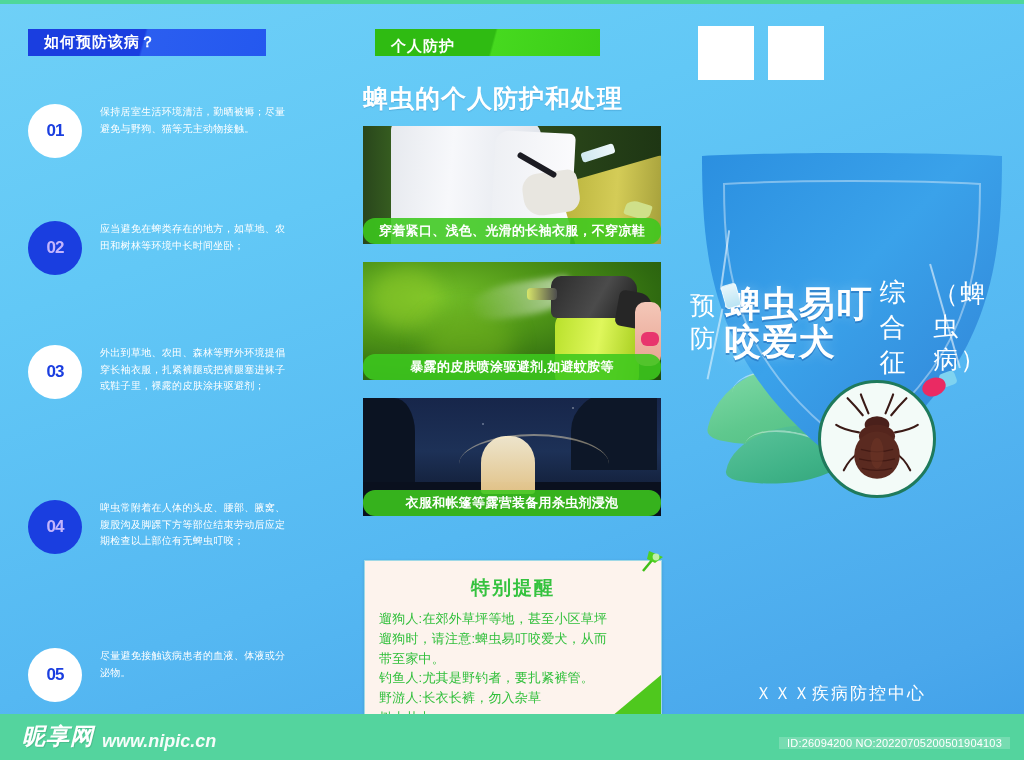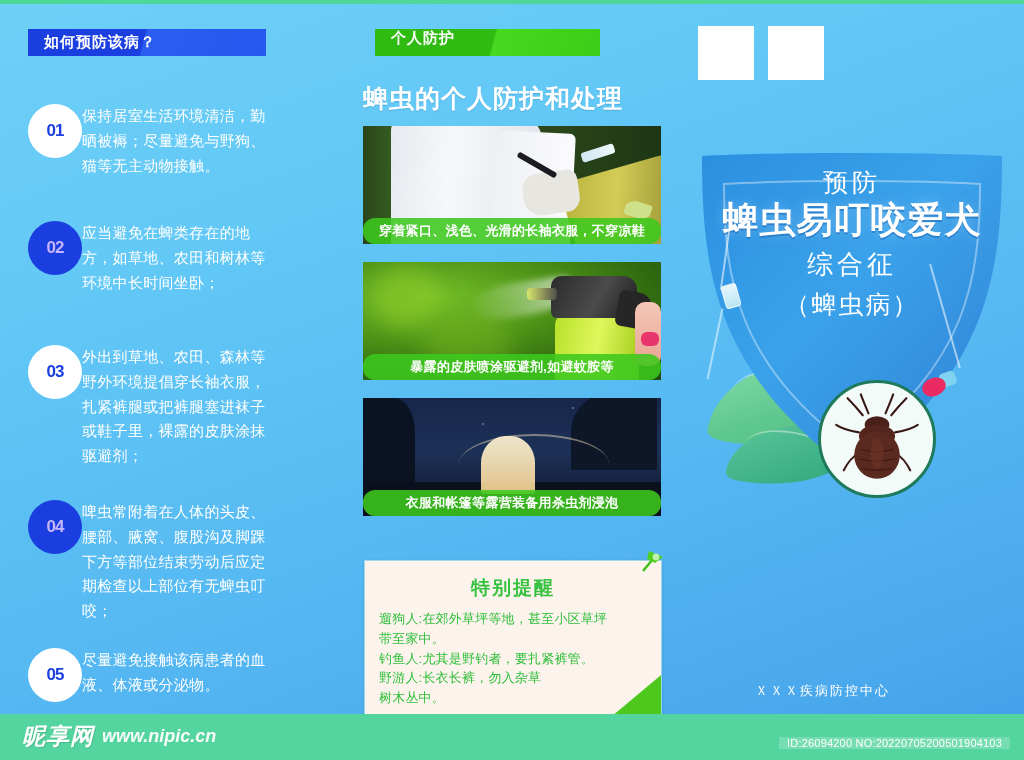--- a/index.html
+++ b/index.html
@@ -19,21 +19,21 @@
     position: absolute; left: 0; top: 0; width: 100%; height: 4px;
     background: #4fd79a;
   }
   
   .footer-band {
     position: absolute; left: 0; bottom: 0; width: 100%; height: 46px;
     background: #54d49e;
   }
   .watermark {
     position: absolute; left: 22px; bottom: 8px;
-    display: flex; align-items: center; gap: 8px;
+    display: flex; align-items: flex-end; gap: 8px;
     color: #ffffff;
   }
   .wm-logo {
     font-size: 23px; font-weight: bold; font-style: italic;
     letter-spacing: 1px;
     color: #ffffff;
     text-shadow: 1px 1px 0 rgba(0,0,0,.10);
   }
   .wm-url {
     font-size: 18px; font-style: italic; font-weight: bold;
@@ -61,34 +61,34 @@
   .step { position: absolute; display: flex; align-items: flex-start; }
   .bullet {
     width: 54px; height: 54px; border-radius: 50%;
     flex: 0 0 54px;
     display: flex; align-items: center; justify-content: center;
     font-size: 17px; font-weight: bold; letter-spacing: -1px;
   }
   .bullet.light { background: #ffffff; color: #1a3ee0; }
   .bullet.dark  { background: #1a3ee0; color: #c4b5fd; }
   .step-text {
-    width: 190px;
-    color: #ffffff; font-size: 15px; line-height: 1.65;
+    margin-left: 18px; width: 190px;
+    color: #ffffff; font-size: 10px; line-height: 1.65;
     letter-spacing: .3px;
   }
   #step0 { left: 28px; top: 104px; }
   #step1 { left: 28px; top: 221px; }
   #step2 { left: 28px; top: 345px; justify-content: flex-end; }
   #step3 { left: 28px; top: 500px; }
   #step4 { left: 28px; top: 648px; }
   .hdr-green {
     position: absolute; left: 375px; top: 29px;
     width: 225px; height: 27px;
     background: linear-gradient(105deg,#2fbb12 0%,#2fbb12 52%,#46d91f 53%,#3ccd18 100%);
-    display: flex; align-items: flex-start;
+    display: flex; align-items: flex-end;
   }
   .hdr-green span {
     color: #ffffff; font-size: 15px; font-weight: bold;
     letter-spacing: 1px; padding-left: 16px;
   }
   .mid-title {
     position: absolute; left: 363px; top: 82px; width: 320px;
     color: #ffffff; font-size: 25px; font-weight: bold; letter-spacing: 1px;
     text-shadow: 0 1px 1px rgba(0,60,120,.18);
   }
@@ -203,21 +203,21 @@
   }
   .leaf-b::after {
     content:""; position:absolute; left:14px; top:14px; width:92px; height:40px;
     border-top: 2px solid rgba(255,255,255,.4); border-radius: 60% 60% 0 0;
   }
 
   .shield { position: absolute; left: 690px; top: 150px; width: 324px; height: 330px; }
   .shield svg { position: absolute; inset: 0; }
   .shield-text {
     position: absolute; inset: 0;
-    display: flex; flex-direction: column; align-items: center;
+    display: flex; flex-direction: row; align-items: center;
     padding-top: 16px; color: #ffffff;
   }
   .s-pre  { font-size: 25px; letter-spacing: 4px; margin-bottom: 2px; }
   .s-main {
     font-size: 36px; font-weight: bold; letter-spacing: 1px; line-height: 1.05;
     text-shadow: 0 2px 0 rgba(20,90,170,.45), 0 0 12px rgba(255,255,255,.25);
   }
   .s-sub  { font-size: 26px; letter-spacing: 4px; margin-top: 8px; }
   .s-alt  { font-size: 25px; letter-spacing: 2px; margin-top: 6px; }
 
@@ -253,21 +253,21 @@
     background: #ea2a63; border-radius: 50%;
     transform: rotate(-20deg);
   }
   .blood-cap {
     position: absolute; left: 940px; top: 372px; width: 16px; height: 14px;
     background: #7fd3f0; border-radius: 4px; transform: rotate(-20deg);
   }
 
   .org-name {
     position: absolute; left: 755px; top: 682px;
-    color: #ffffff; font-size: 13px; letter-spacing: 2px;
+    color: #ffffff; font-size: 17px; letter-spacing: 2px;
   }
 </style>
 </head>
 <body>
 
 <div id="poster">
 
   <div class="top-sliver"></div>
 
   <div class="col-left">
@@ -349,20 +349,21 @@
       <div class="p3-tentglow"></div>
       <div class="p3-pole"></div>
     </div>
     <div class="caption">衣服和帐篷等露营装备用杀虫剂浸泡</div>
   </div>
 
   <div class="note-card">
     <div class="note-title">特别提醒</div>
     <div class="note-body">
       <div>遛狗人:在郊外草坪等地，甚至小区草坪</div>
+      <div>遛狗时，请注意:蜱虫易叮咬爱犬，从而</div>
       <div>带至家中。</div>
       <div>钓鱼人:尤其是野钓者，要扎紧裤管。</div>
       <div>野游人:长衣长裤，勿入杂草</div>
       <div>树木丛中。</div>
     </div>
     <div class="note-fold"></div>
     <svg class="note-pin" viewBox="0 0 30 30">
       <path d="M6 24 L16 12" stroke="#3fbf18" stroke-width="2.5" fill="none"></path>
       <path d="M12 4 L26 10 L18 16 L10 12 Z" fill="#4fd021"></path>
       <circle cx="19" cy="10" r="3.4" fill="#bff0a6"></circle>

